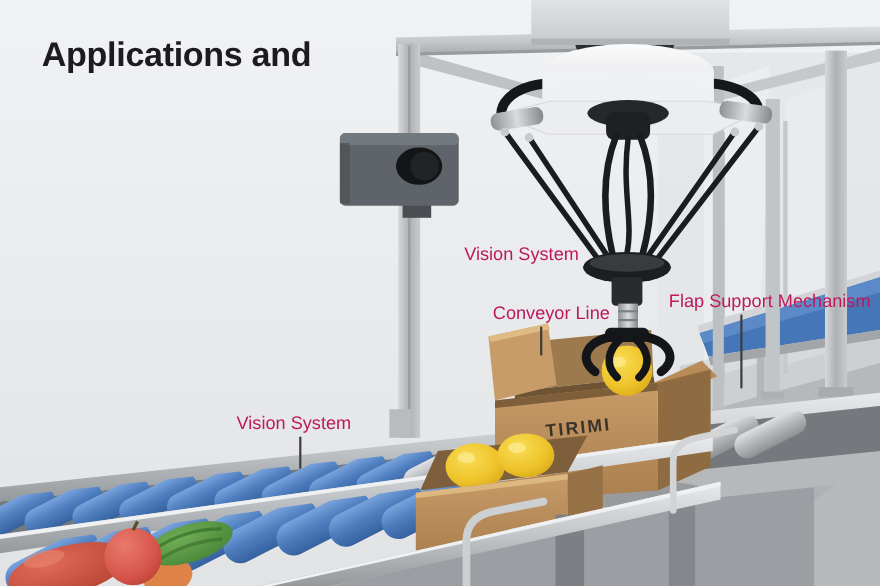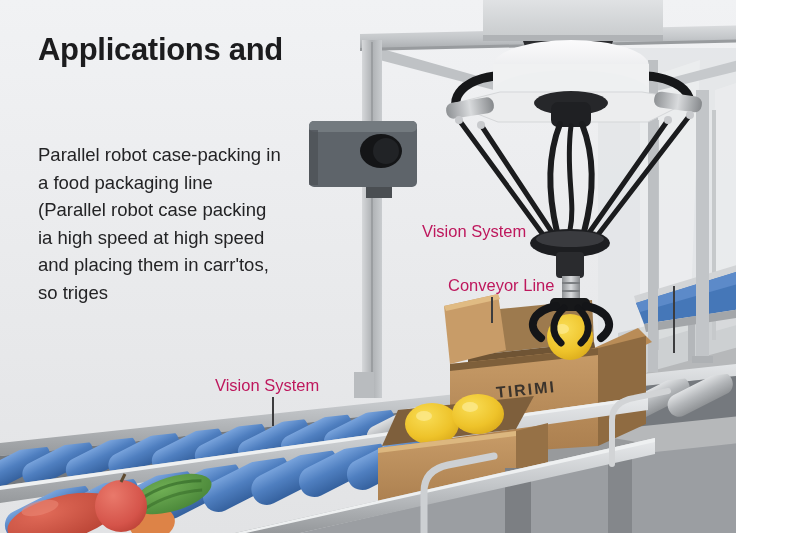--- a/index.html
+++ b/index.html
@@ -1,19 +1,19 @@
 <!DOCTYPE html>
 <html style="--wall: #ebecee; --floor: #b6b8ba; --text_dark: #1c1c1e; --roller_blue: #4f7fc0; --belt_blue: #4577b8; --cardboard: #bb9161; --lemon_yellow: #eec32a; --metal_silver: #c8cbce; --camera_gray: #5b6065; --robot_black: #1b1c1e; --robot_white: #f2f3f4;"><head>
 <meta charset="utf-8">
 <style>
   :root{
     --wall:#ebecee; --floor:#b6b8ba; --text_dark:#1c1c1e;
   }
   html,body{margin:0;padding:0;background:#fff;}
-  #stage{position:relative;width:736px;height:533px;overflow:hidden;
+  #stage{position:relative;width:800px;height:533px;overflow:hidden;
          font-family:"Liberation Sans",sans-serif;background:var(--wall);}
   #scene{position:absolute;left:0;top:0;}
   .txt{position:absolute;color:var(--text_dark);}
   #title{left:38px;top:30px;font-size:31px;line-height:40px;font-weight:700;letter-spacing:-0.3px;}
   #desc{left:38px;top:141px;font-size:18.5px;line-height:27.5px;font-weight:400;
         white-space:pre-line;color:#232325;}
   .label{position:absolute;font-size:16.5px;font-weight:400;color:#be185d;white-space:nowrap;}
   .pointer{position:absolute;width:2px;background:#3c3c3e;}
   #brand{position:absolute;left:487px;top:381px;width:78px;text-align:center;
          font-size:16px;font-weight:700;letter-spacing:2px;color:#3a332c;
@@ -284,31 +284,26 @@
       <path d="M564,308 C552,319 550,333 561,343" stroke-width="7"></path>
       <path d="M578,308 C590,319 592,333 581,343" stroke-width="7"></path>
     </g>
   </g>
 </svg>
 
   <div id="title" class="txt">
     <div>Applications and</div>
   </div>
 
-  <div id="desc" class="txt">Parallel robot case-packing in
-a food packaging line
-(Parallel robot case packing
-ia high speed at high speed
-and placing them in carr'tos,
-so triges</div>
 
   <div class="label" style="left:422px;top:222px;">Vision System</div>
 
   <div class="label" style="left:448px;top:276px;">Conveyor Line</div>
   <div class="pointer" style="left:491px;top:297px;height:26px;"></div>
 
+  <div class="label" style="left:608px;top:265px;">Flap Support Mechanism</div>
   <div class="pointer" style="left:673px;top:286px;height:67px;"></div>
 
   <div class="label" style="left:215px;top:376px;">Vision System</div>
   <div class="pointer" style="left:272px;top:397px;height:29px;"></div>
 
   <div id="brand">TIRIMI</div>
 </div>
 
 </body></html>

